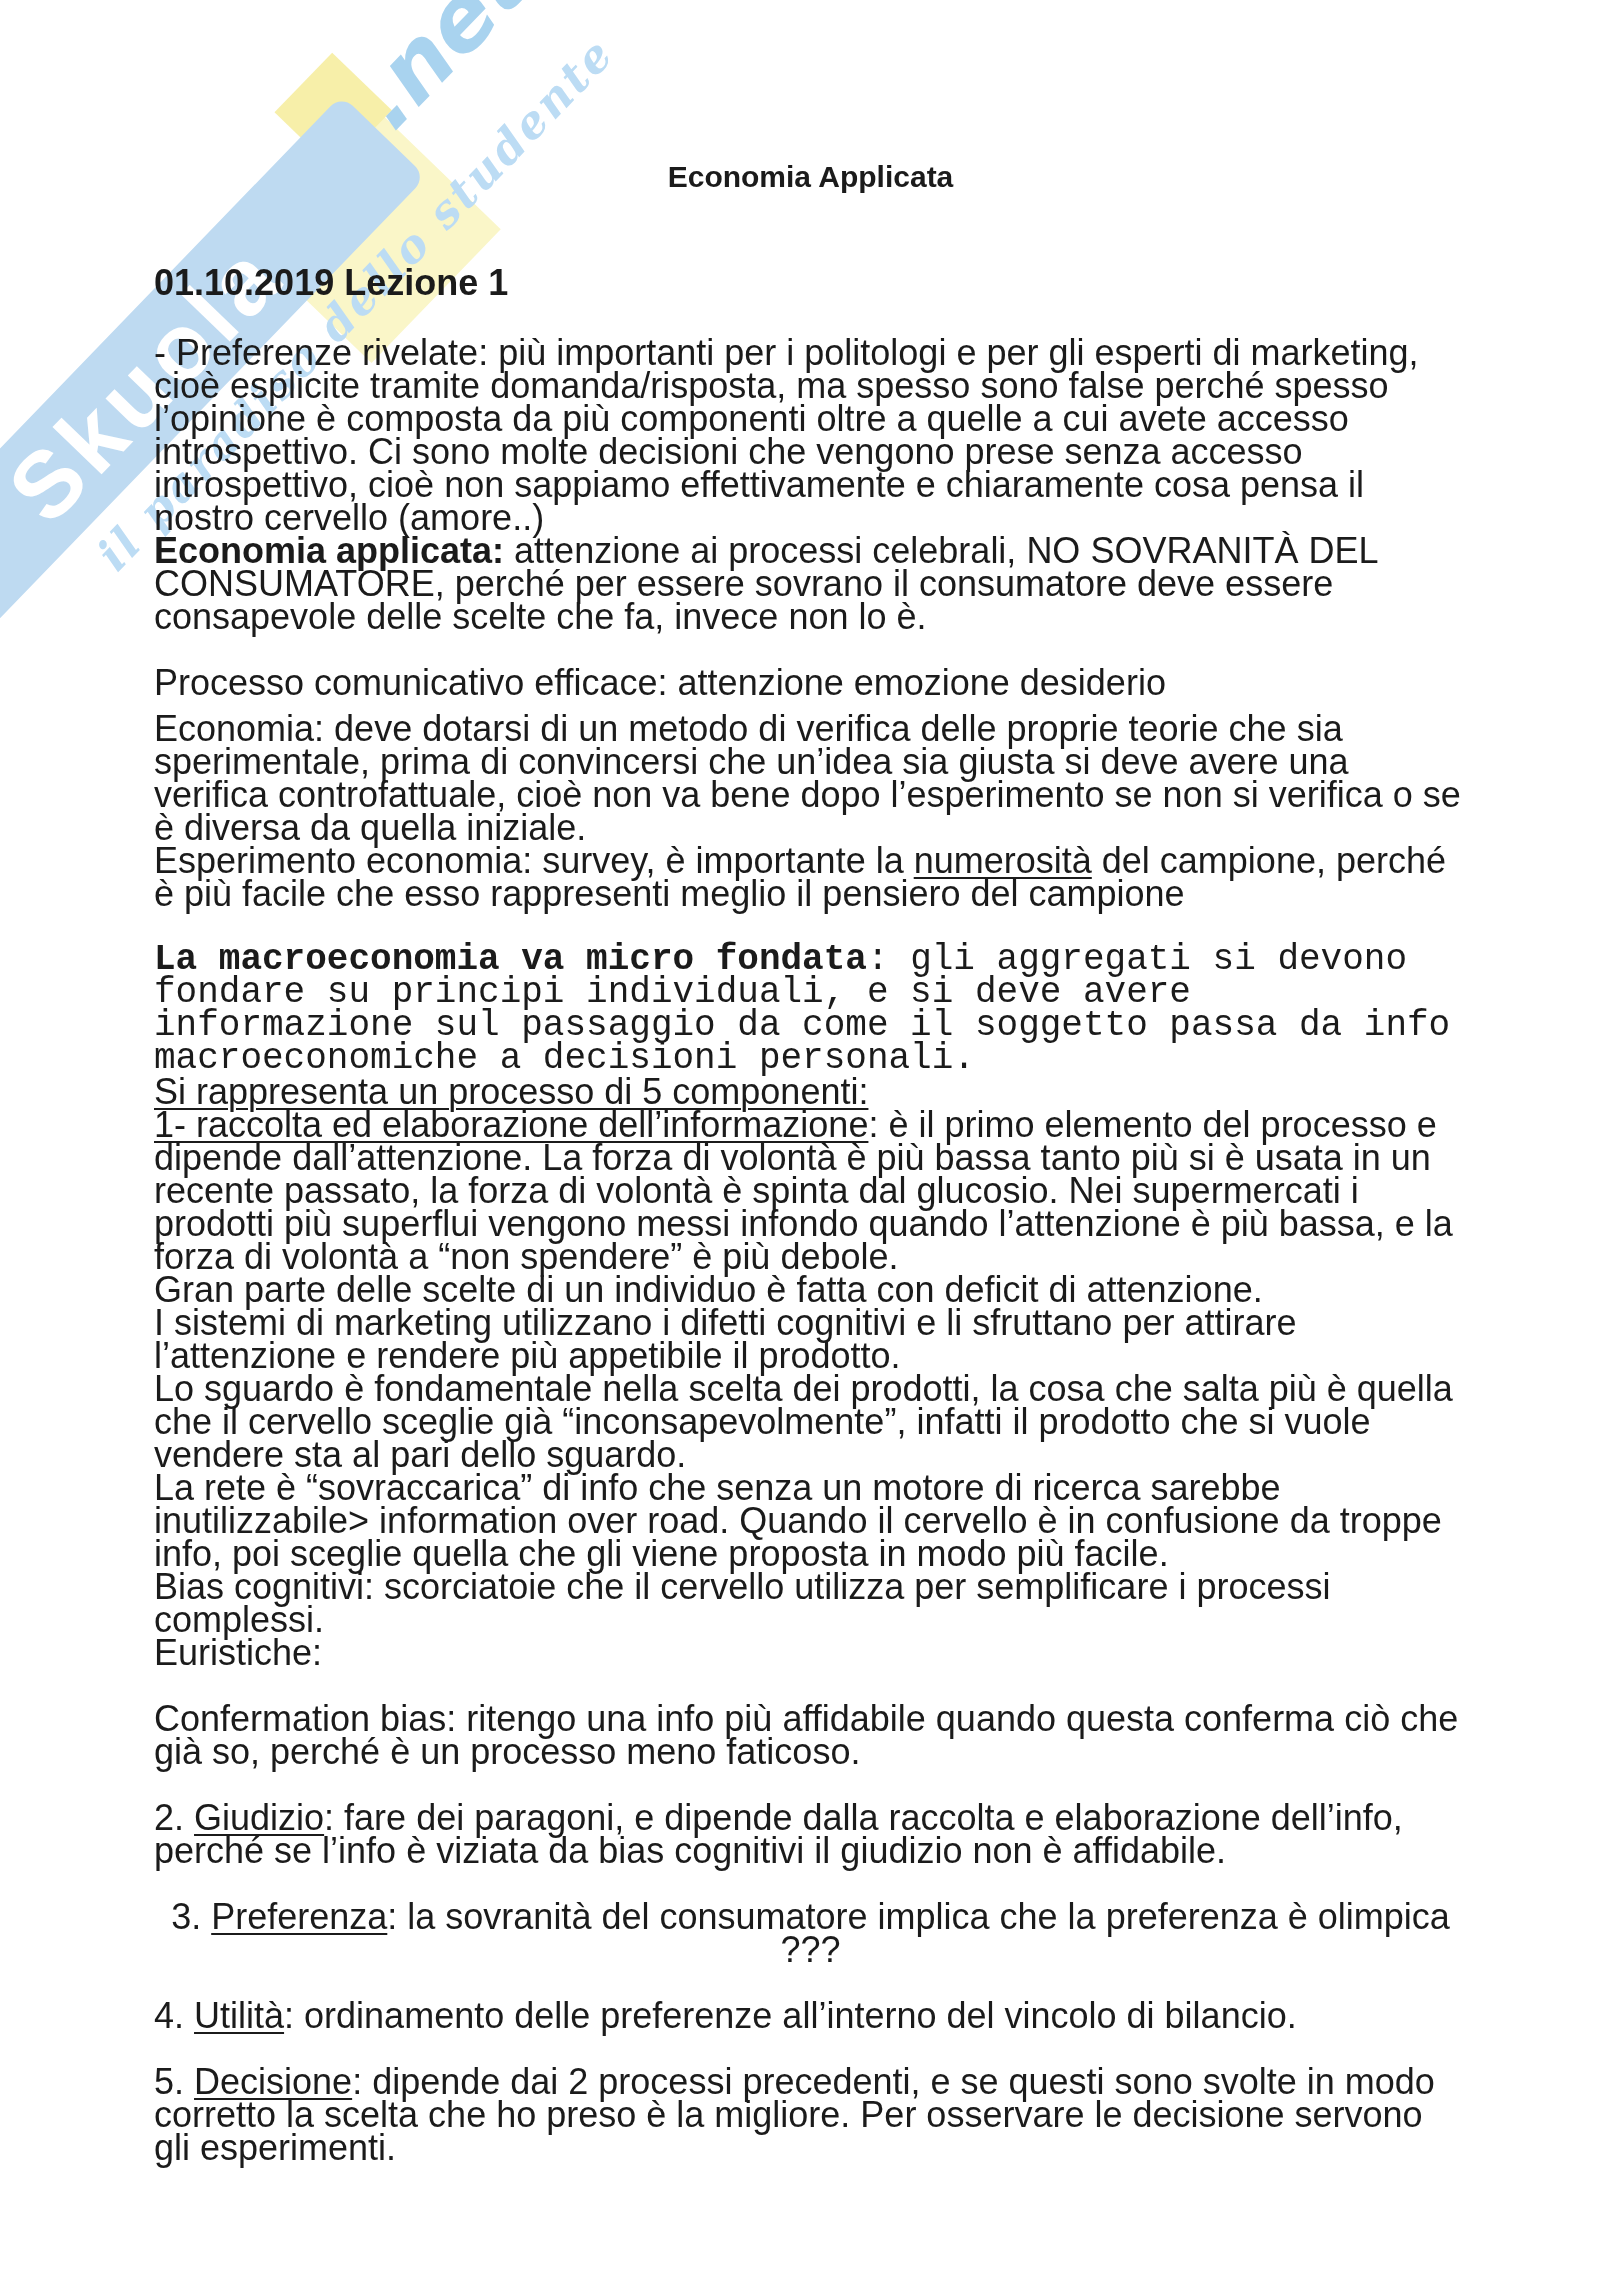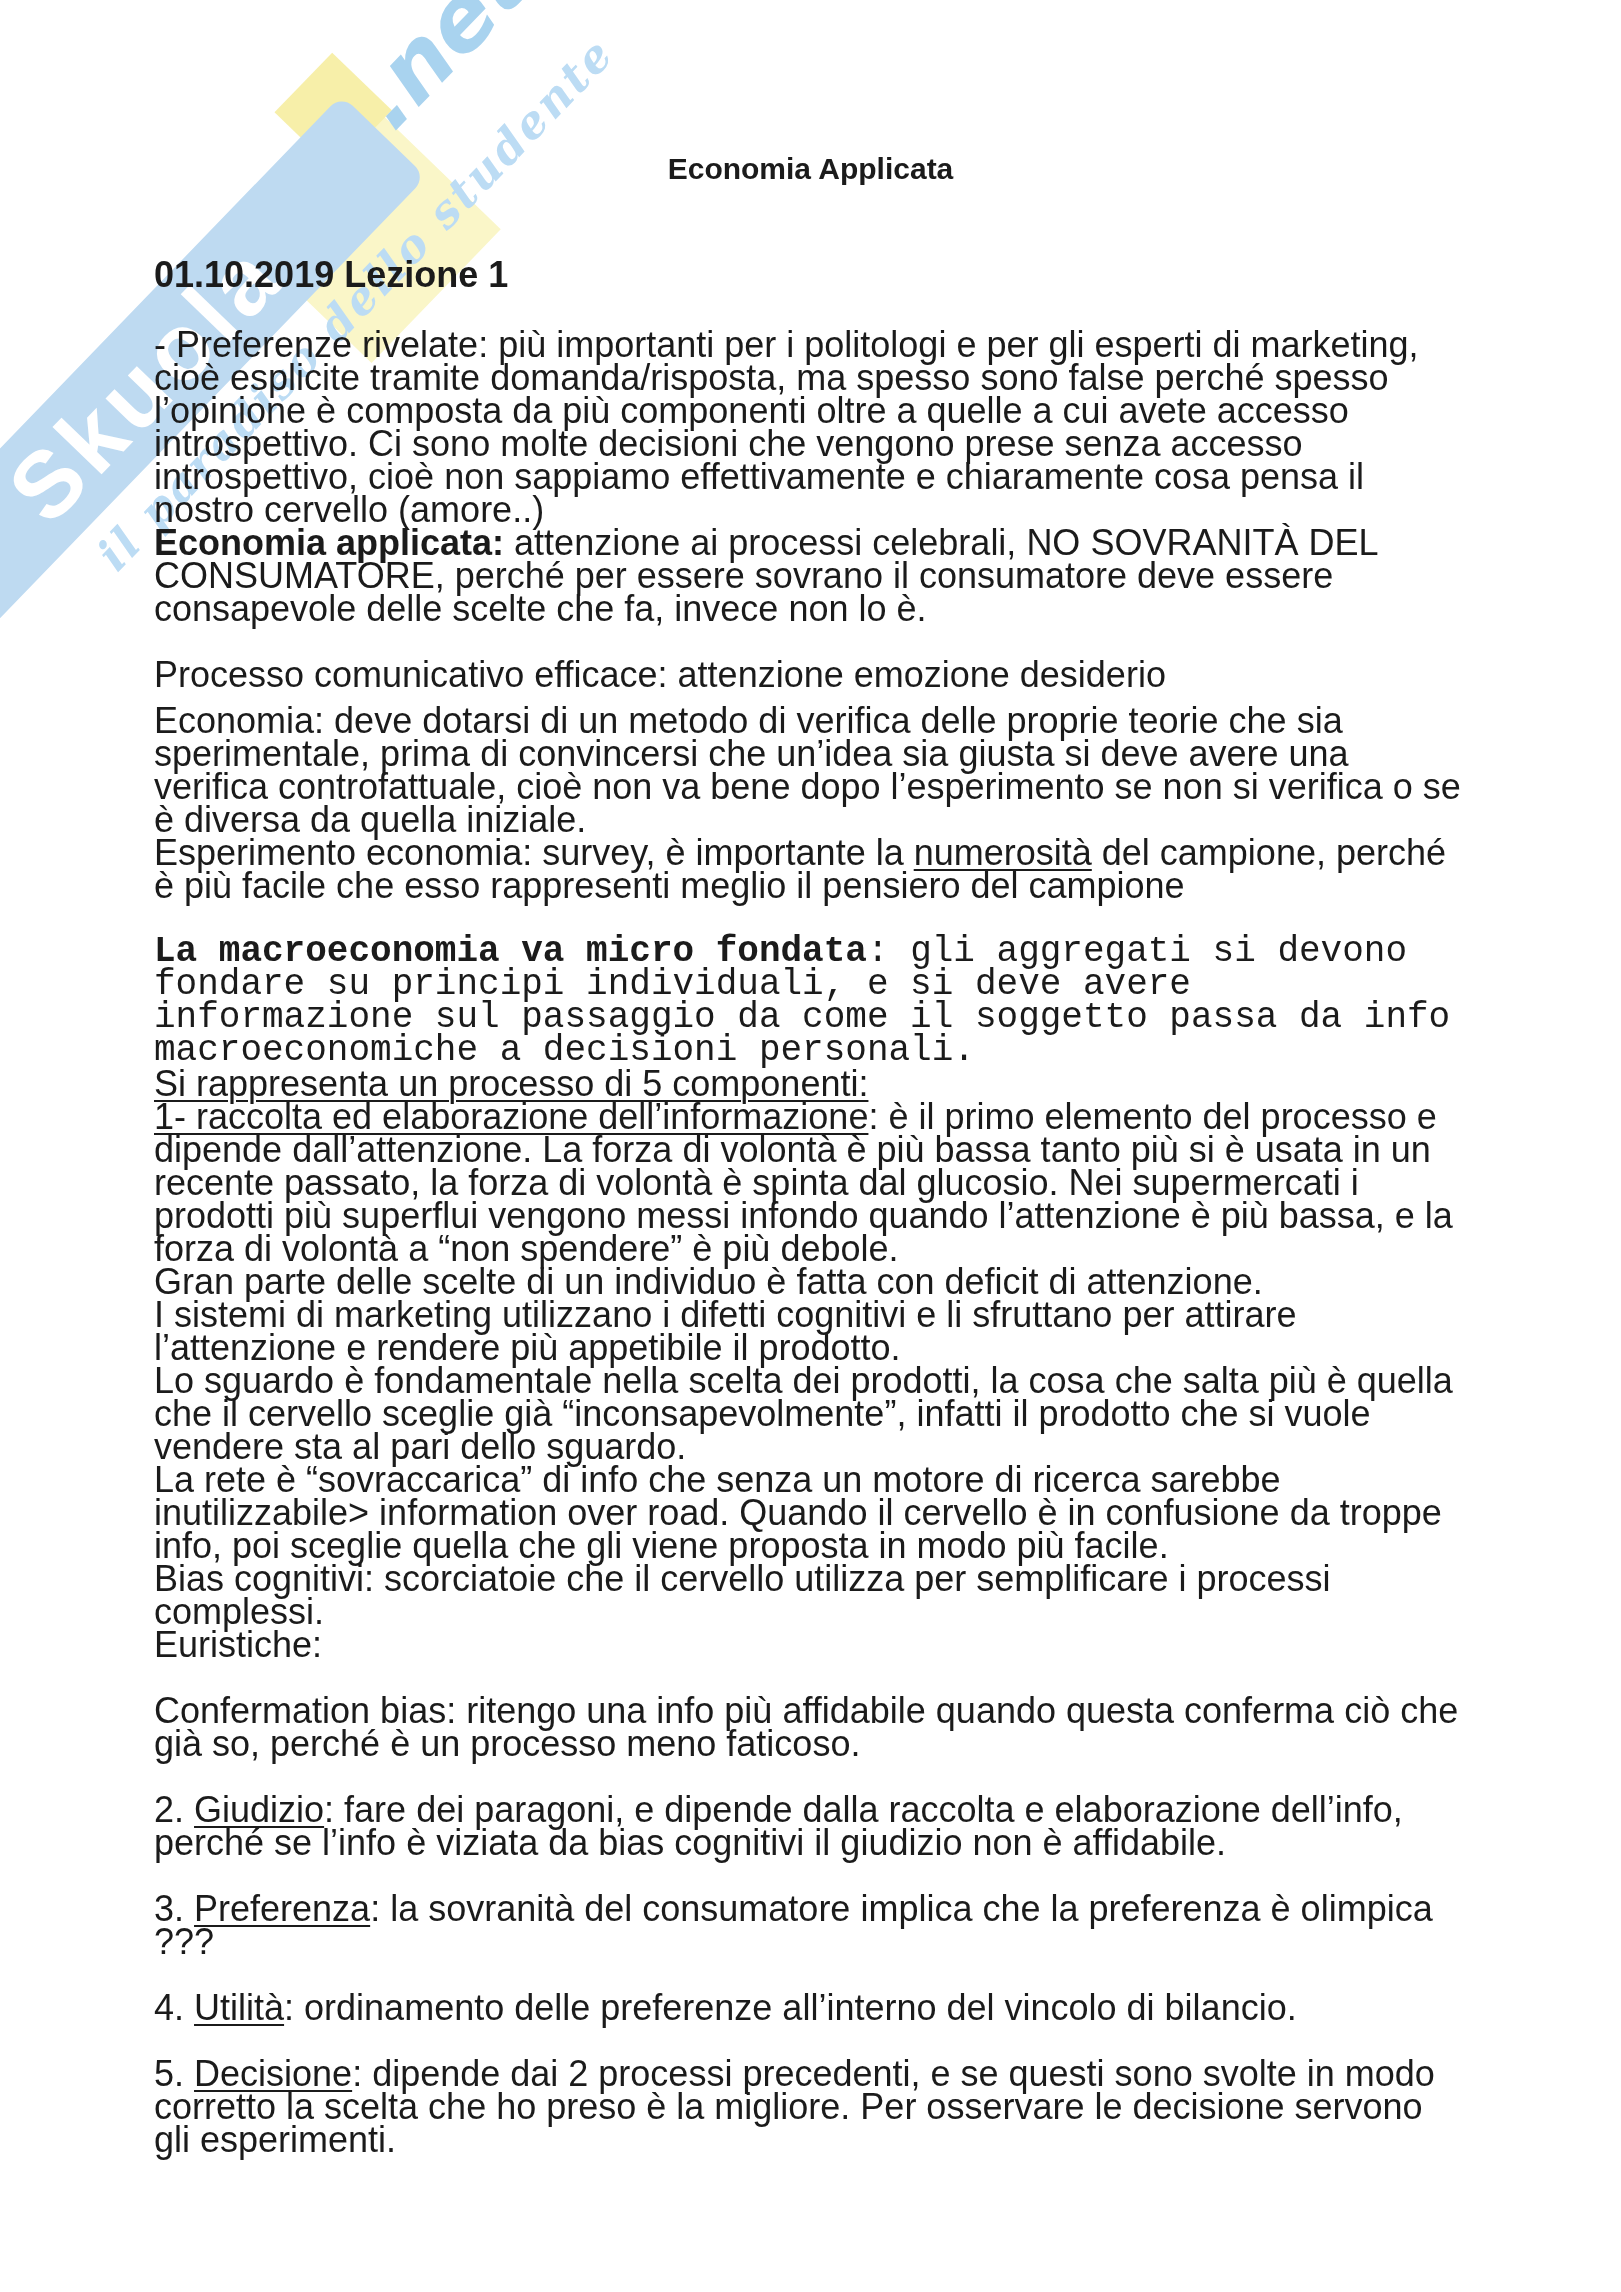--- a/index.html
+++ b/index.html
@@ -46,21 +46,21 @@
     font-family:"DejaVu Sans",sans-serif;
   }
   .wm-slogan{
     position:absolute;left:147px;top:33px;
     font-size:45px;font-style:italic;font-weight:bold;
     color:#bcdcf4;letter-spacing:2.9px;white-space:nowrap;
     font-family:"DejaVu Serif",serif;
   }
   
   .doc{
-    position:absolute;left:154px;top:152px;
+    position:absolute;left:154px;top:160px;
     width:1313px;z-index:1;
   }
   .blk{
     margin:0;
     font-size:36px;line-height:33px;
     white-space:pre-wrap;
   }
   .blk.title{
     text-align:center;
     font-size:30px;
@@ -95,19 +95,19 @@
       <p class="blk" style="margin-top: 0px;"><span class="u">Si rappresenta un processo di 5 componenti:</span></p>
       <p class="blk" style="margin-top: 0px;"><span class="u">1- raccolta ed elaborazione dell’informazione</span><span>: è il primo elemento del processo e dipende dall’attenzione. La forza di volontà è più bassa tanto più si è usata in un recente passato, la forza di volontà è spinta dal glucosio. Nei supermercati i prodotti più superflui vengono messi infondo quando l’attenzione è più bassa, e la forza di volontà a “non spendere” è più debole.</span></p>
       <p class="blk" style="margin-top: 0px;"><span>Gran parte delle scelte di un individuo è fatta con deficit di attenzione.</span></p>
       <p class="blk" style="margin-top: 0px;"><span>I sistemi di marketing utilizzano i difetti cognitivi e li sfruttano per attirare l’attenzione e rendere più appetibile il prodotto.</span></p>
       <p class="blk" style="margin-top: 0px;"><span>Lo sguardo è fondamentale nella scelta dei prodotti, la cosa che salta più è quella che il cervello sceglie già “inconsapevolmente”, infatti il prodotto che si vuole vendere sta al pari dello sguardo.</span></p>
       <p class="blk" style="margin-top: 0px;"><span>La rete è “sovraccarica” di info che senza un motore di ricerca sarebbe inutilizzabile&gt; information over road. Quando il cervello è in confusione da troppe info, poi sceglie quella che gli viene proposta in modo più facile.</span></p>
       <p class="blk" style="margin-top: 0px;"><span>Bias cognitivi: scorciatoie che il cervello utilizza per semplificare i processi complessi.</span></p>
       <p class="blk" style="margin-top: 0px;"><span>Euristiche:</span></p>
       <p class="blk" style="margin-top: 33px;"><span>Confermation bias: ritengo una info più affidabile quando questa conferma ciò che già so, perché è un processo meno faticoso.</span></p>
       <p class="blk" style="margin-top: 33px;"><span>2. </span><span class="u">Giudizio</span><span>: fare dei paragoni, e dipende dalla raccolta e elaborazione dell’info, perché se l’info è viziata da bias cognitivi il giudizio non è affidabile.</span></p>
-      <p class="blk" style="margin-top: 33px;"><span>3. </span><span class="u">Preferenza</span><span>: la sovranità del consumatore implica che la preferenza è olimpica ???</span></p>
+      <p class="blk" style="margin-top: 33px; text-align: center;"><span>3. </span><span class="u">Preferenza</span><span>: la sovranità del consumatore implica che la preferenza è olimpica ???</span></p>
       <p class="blk" style="margin-top: 33px;"><span>4. </span><span class="u">Utilità</span><span>: ordinamento delle preferenze all’interno del vincolo di bilancio.</span></p>
       <p class="blk" style="margin-top: 33px;"><span>5. </span><span class="u">Decisione</span><span>: dipende dai 2 processi precedenti, e se questi sono svolte in modo corretto la scelta che ho preso è la migliore. Per osservare le decisione servono gli esperimenti.</span></p>
     </div>
 
 </div>
 
 
 </body></html>

